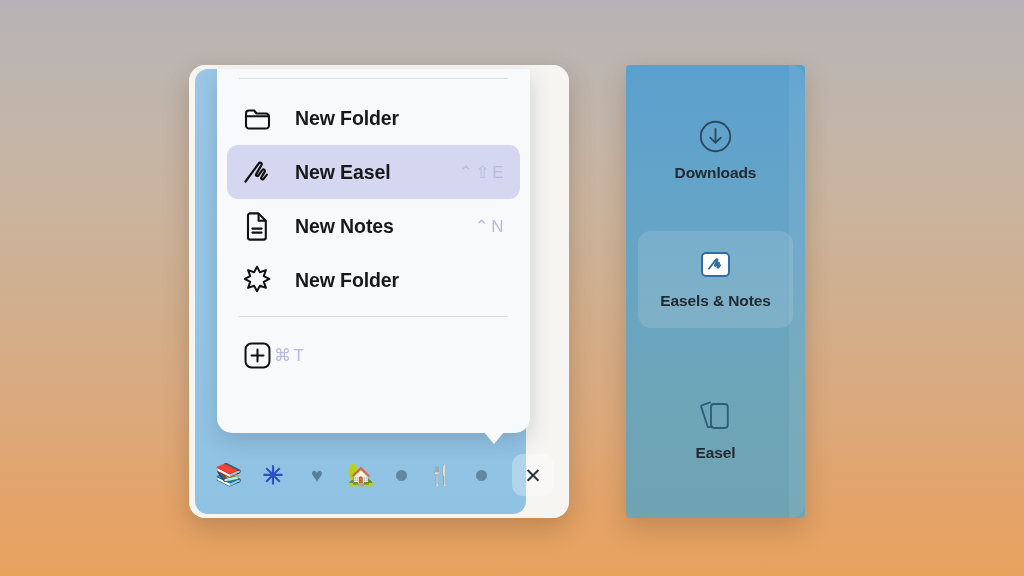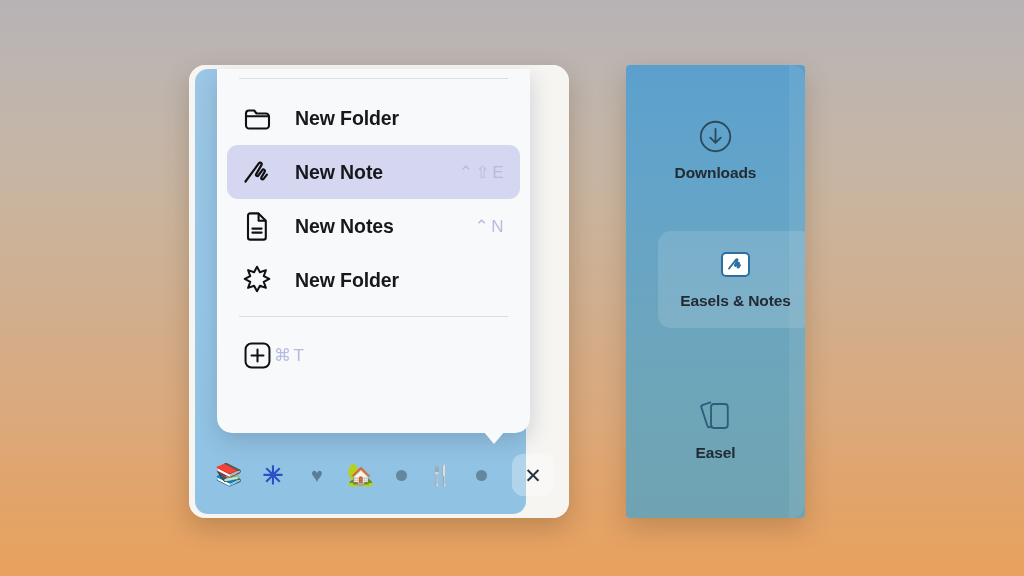--- a/index.html
+++ b/index.html
@@ -209,21 +209,21 @@
   .rp-item.active { background: rgba(255,255,255,0.13); }
   .rp-label {
     font-size: 15.5px;
     font-weight: 700;
     color: #222b32;
     letter-spacing: -0.1px;
     white-space: nowrap;
   }
   .rp-icon { height: 34px; display: flex; align-items: center; justify-content: center; }
   #rp-downloads { top: 38px; }
-  #rp-easels   { top: 166px; margin-left: 20px; }
+  #rp-easels   { top: 166px; }
   #rp-spaces   { top: 318px; }
 
   .easel-badge {
     width: 29px; height: 25px;
     border-radius: 5px;
     background: #ffffff;
     border: 2.5px solid #2d6ea3;
     display: flex;
     align-items: center;
     justify-content: center;
@@ -256,21 +256,21 @@
             <span class="mi-label">New Folder</span>
             <span class="mi-shortcut"></span>
           </div>
 
           <div class="menu-item selected">
             <span class="mi-icon">
               <svg width="30" height="26" viewBox="0 0 30 26" fill="none">
                 <path d="M3.5 22.5L17 4.2c1.3-1.7 3.4.2 2.4 1.9l-5.2 9c-.8 1.5 1.2 2.8 2.2 1.4l3.9-5.4c1.2-1.6 3.3.1 2.3 1.8l-3.1 5.4c-.9 1.5 1.1 2.8 2.1 1.5l3.3-4.2" stroke="#0f1113" stroke-width="2.2" stroke-linecap="round" stroke-linejoin="round"></path>
               </svg>
             </span>
-            <span class="mi-label">New Note</span>
+            <span class="mi-label">New Easel</span>
             <span class="mi-shortcut">⌃⇧E</span>
           </div>
 
           <div class="menu-item">
             <span class="mi-icon">
               <svg width="24" height="29" viewBox="0 0 24 29" fill="none">
                 <path d="M3 3.6a2.2 2.2 0 012.2-2.2h8.3l7.3 7.3v16.7a2.2 2.2 0 01-2.2 2.2H5.2A2.2 2.2 0 013 25.4V3.6z" stroke="#0f1113" stroke-width="2.1" stroke-linejoin="round"></path>
                 <path d="M13.6 1.6v7.2h7.1" stroke="#0f1113" stroke-width="2.1" stroke-linejoin="round"></path>
                 <path d="M7.4 16.6h9.2M7.4 20.6h9.2" stroke="#0f1113" stroke-width="2.1" stroke-linecap="round"></path>
               </svg>

